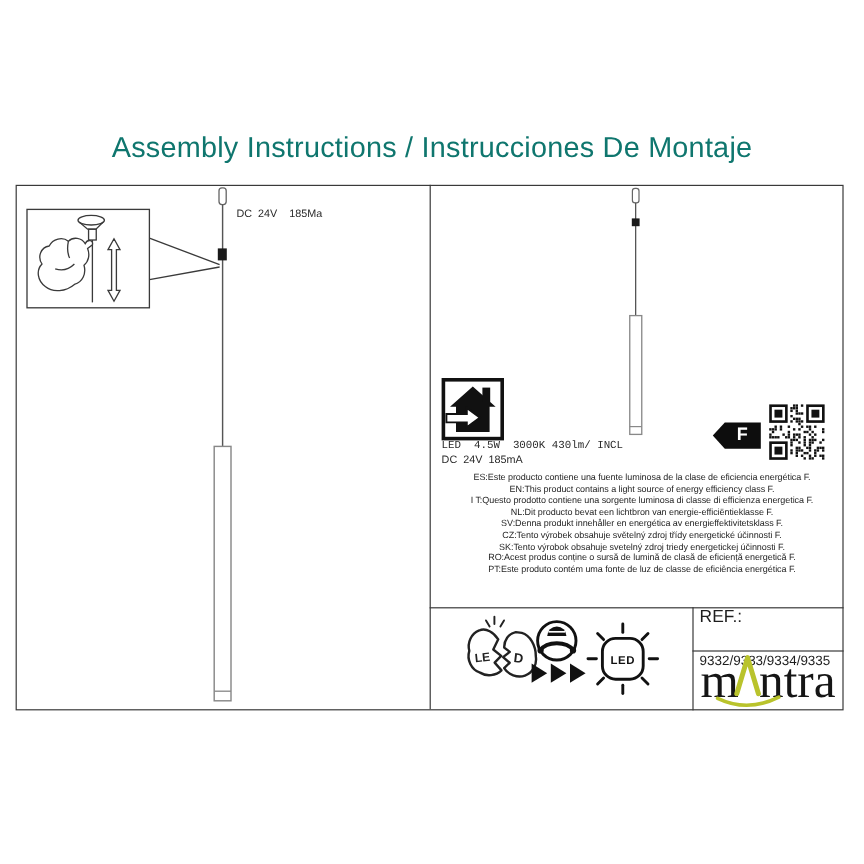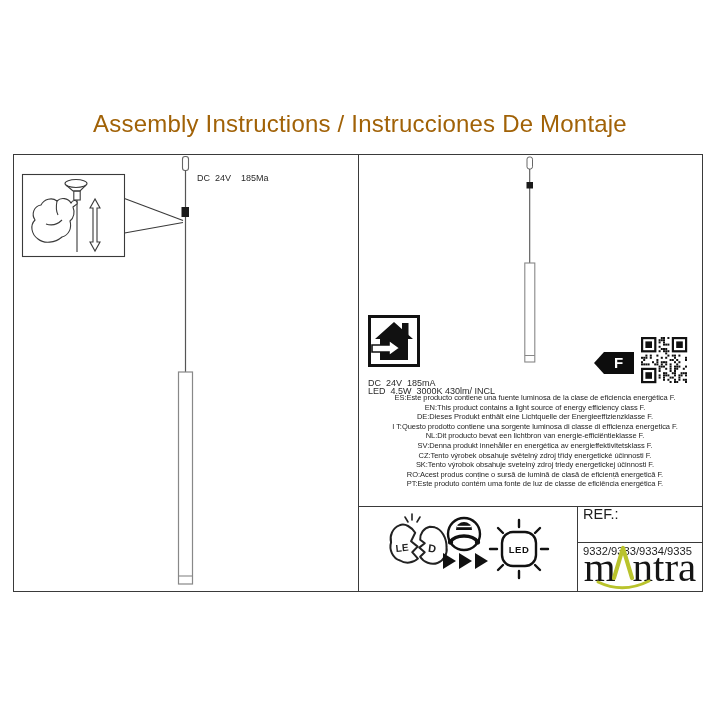--- a/index.html
+++ b/index.html
@@ -1,29 +1,29 @@
 <!DOCTYPE html>
 <html><head>
 <meta charset="utf-8">
 <style>
   html,body{margin:0;padding:0;background:#ffffff;}
   #canvas{position:relative;width:720px;height:720px;background:#ffffff;overflow:hidden;
           font-family:"Liberation Sans",sans-serif;color:#1f1f1f;}
   .abs{position:absolute;}
-  #title{top:110px;left:0;width:720px;text-align:center;font-size:24px;color:#a16207;letter-spacing:0.2px;}
+  #title{top:110px;left:0;width:720px;text-align:center;font-size:24px;color:#0f766e;letter-spacing:0.2px;}
   #outer-box{left:13px;top:154px;width:690px;height:438px;border:1.5px solid #3a3a3a;box-sizing:border-box;}
   .line{background:#3a3a3a;}
   #panel-divider{left:357.5px;top:154px;width:1.5px;height:437px;}
   #strip-top-line{left:357.5px;top:505.5px;width:345px;height:1.4px;}
   #ref-vline{left:576.5px;top:505.5px;width:1.4px;height:86px;}
   #ref-hline{left:576.5px;top:541.5px;width:126.5px;height:1.4px;}
   #art{left:0;top:0;width:720px;height:720px;pointer-events:none;}
   .spec{font-size:9px;color:#2a2a2a;white-space:pre;}
   #dc-left{left:197px;top:173px;}
-  #spec1{left:368px;top:386px;}
+  #spec1{left:368px;top:366px;font-family:Liberation Mono, monospace;}
   #spec2{left:368px;top:378px;}
   #statements{left:368px;top:393px;width:334px;}
   .stmt{font-size:7.5px;line-height:9.6px;white-space:nowrap;color:#1f1f1f;letter-spacing:-0.05px;text-align:center;}
   #energy-letter{left:603px;top:352.5px;width:31px;height:20px;line-height:20px;text-align:center;
                  color:#ffffff;font-weight:bold;font-size:15px;}
   #ref-label{left:583px;top:506px;font-size:14.5px;color:#1d1d1d;text-align:center;}
   #ref-numbers{left:583px;top:545px;font-size:11.2px;color:#1d1d1d;}
   #brand-logo{left:577px;top:543px;width:126px;height:48px;}
   #brand-row{position:absolute;left:0;top:0;width:126px;height:48px;display:flex;align-items:flex-end;
              justify-content:center;padding-bottom:7px;box-sizing:border-box;
@@ -268,21 +268,20 @@
     </g>
   </svg>
 
   <div class="abs spec" id="dc-left">DC  24V    185Ma</div>
   <div class="abs spec" id="spec1">LED  4.5W  3000K 430lm/ INCL</div>
   <div class="abs spec" id="spec2">DC  24V  185mA</div>
 
   <div class="abs" id="statements">
     <div class="stmt">ES:Este producto contiene una fuente luminosa de la clase de eficiencia energética F.</div>
     <div class="stmt">EN:This product contains a light source of energy efficiency class F.</div>
-    <div class="stmt">DE:Dieses Produkt enthält eine Lichtquelle der Energieeffizienzklasse F.</div>
     <div class="stmt">I T:Questo prodotto contiene una sorgente luminosa di classe di efficienza energetica F.</div>
     <div class="stmt">NL:Dit producto bevat een lichtbron van energie-efficiëntieklasse F.</div>
     <div class="stmt">SV:Denna produkt innehåller en energética av energieffektivitetsklass F.</div>
     <div class="stmt">CZ:Tento výrobek obsahuje světelný zdroj třídy energetické účinnosti F.</div>
     <div class="stmt">SK:Tento výrobok obsahuje svetelný zdroj triedy energetickej účinnosti F.</div>
     <div class="stmt">RO:Acest produs conține o sursă de lumină de clasă de eficiență energetică F.</div>
     <div class="stmt">PT:Este produto contém uma fonte de luz de classe de eficiência energética F.</div>
   </div>
 
   <div class="abs" id="energy-letter">F</div>

